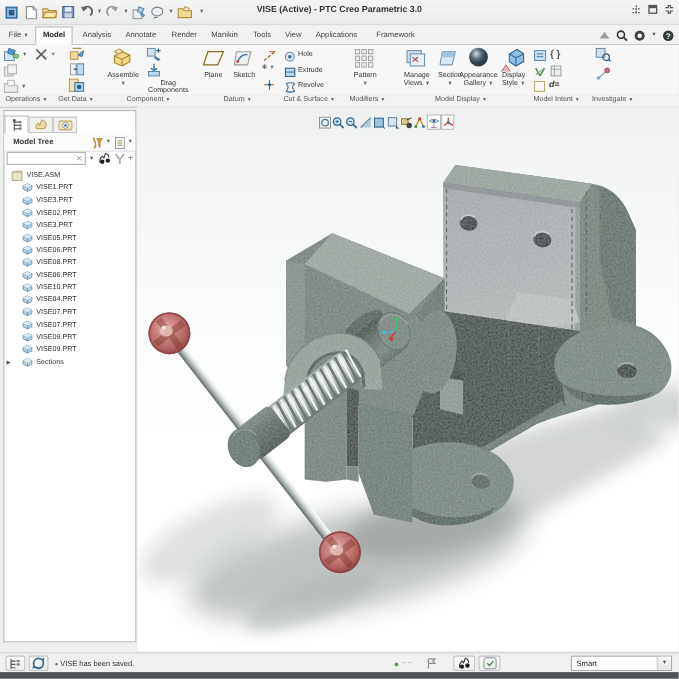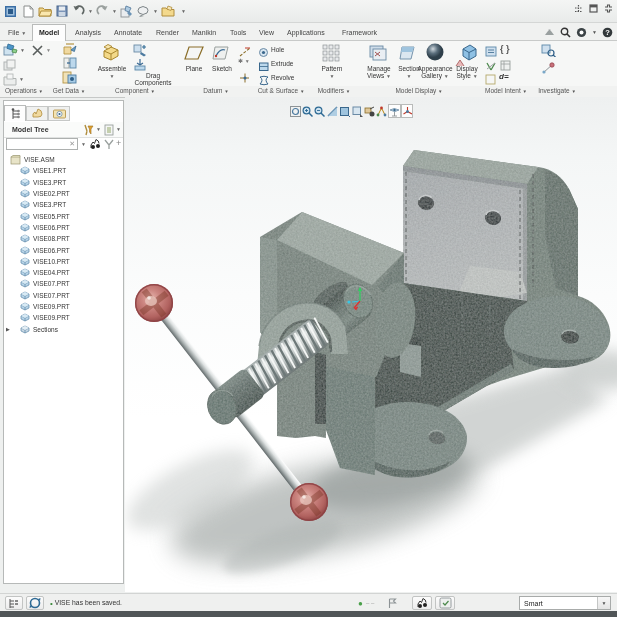--- a/index.html
+++ b/index.html
@@ -101,20 +101,21 @@
         </div>
       <div class="dd">▼</div>
       <div class="qi">
           <svg width="14" height="12">
             <path d="M1,3 h4 l1.5,1.5 H13 V11 H1 z" fill="#f3d98d" stroke="#b08d3c" stroke-width="1"></path>
             <path d="M7,1 l4,1.5 -1.2,3 -4,-1.5 z" fill="#f7e6b4" stroke="#b08d3c" stroke-width="0.8"></path>
           </svg>
         </div>
       <div class="dd" style="margin-left:4px">▼</div>
     </div>
+    <div id="title">VISE (Active) - PTC Creo Parametric 3.0</div>
     <div id="winbtns">
       <svg width="9" height="9">
           <path d="M1,4 h7 M4.5,1 v6 M1,7.5 h7" stroke="#555" stroke-width="1.2" fill="none" stroke-dasharray="1.5 1"></path>
         </svg>
       <svg width="9" height="9">
           <rect x="1" y="1" width="7" height="7" fill="none" stroke="#555" stroke-width="1.2"></rect>
           <rect x="1" y="1" width="7" height="2.4" fill="#555"></rect>
         </svg>
       <svg width="9" height="9">
           <path d="M1,3 h2.5 v-2 h2 v2 H8 M1,6 h2.5 v2 h2 v-2 H8" stroke="#555" stroke-width="1.1" fill="none"></path>

